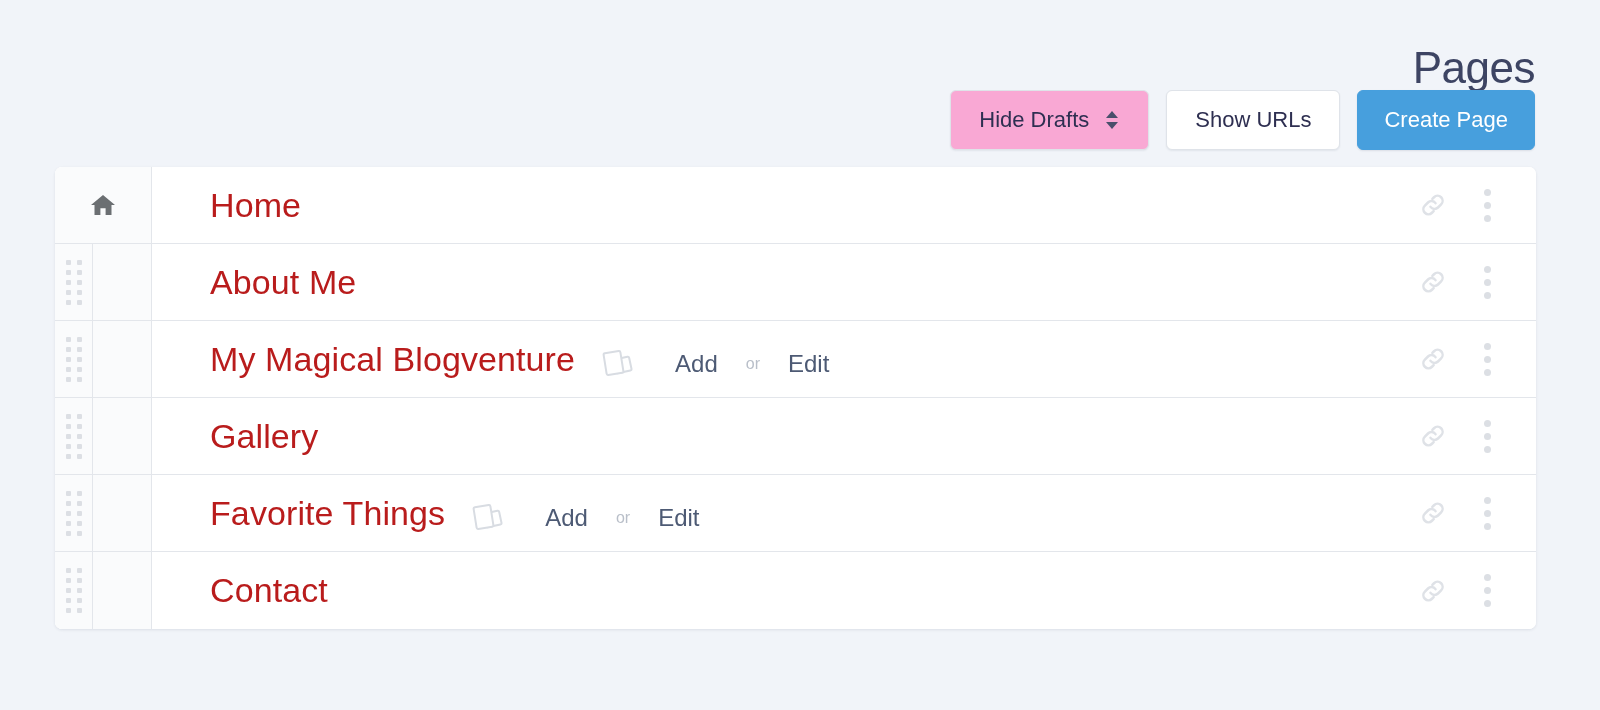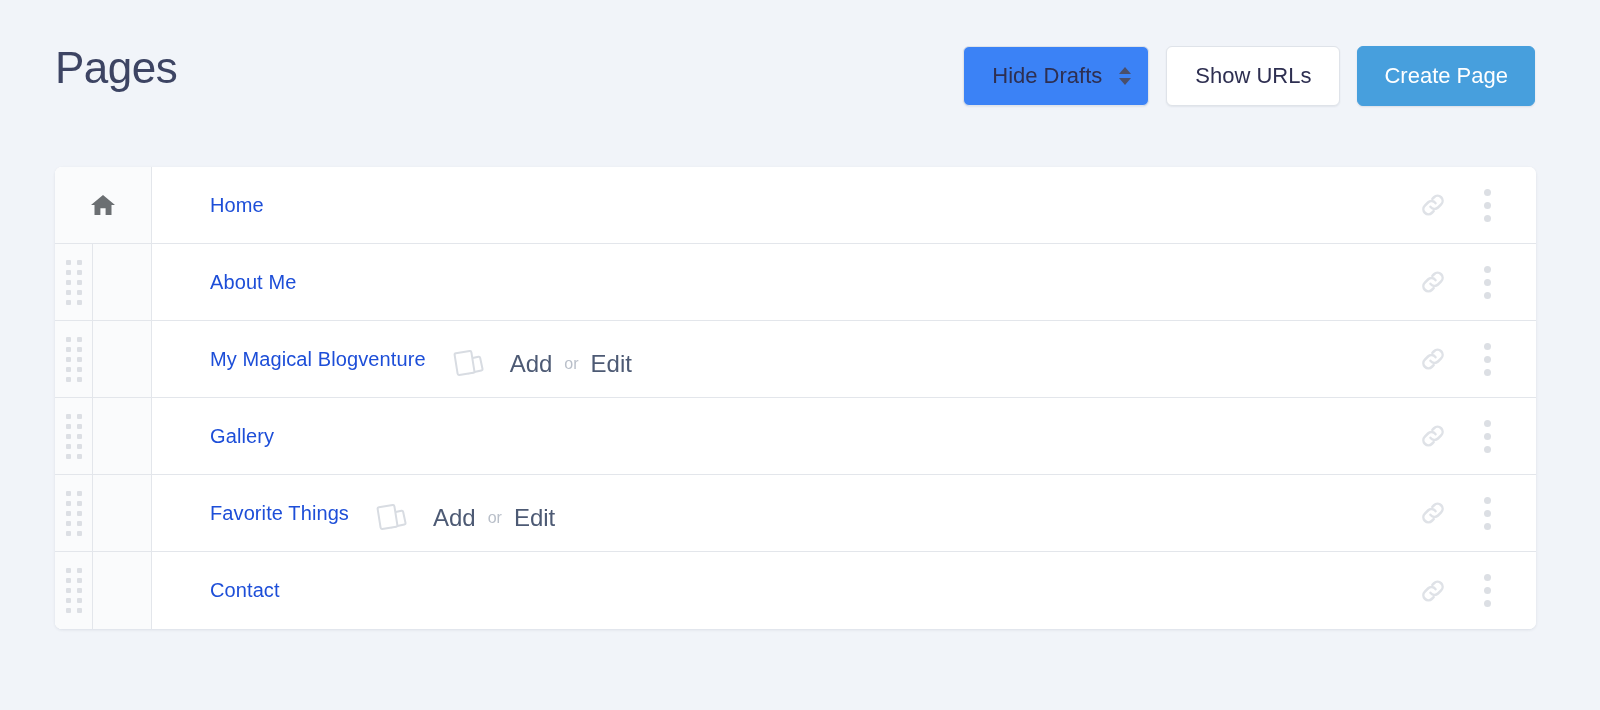--- a/index.html
+++ b/index.html
@@ -20,22 +20,23 @@
   }
 
   
   .header {
     position: absolute;
     left: 55px;
     top: 46px;
     width: 1480px;
     height: 80px;
     display: flex;
-    align-items: flex-start;
+    align-items: flex-end;
     justify-content: space-between;
+    flex-direction: column;
   }
 
   .page-title {
     font-size: 44px;
     font-weight: 400;
     color: #3d4463;
     letter-spacing: -0.5px;
     line-height: 1;
   }
 
@@ -51,24 +52,24 @@
     font-size: 22px;
     font-family: "Liberation Sans", sans-serif;
     display: inline-flex;
     align-items: center;
     justify-content: center;
     cursor: pointer;
     white-space: nowrap;
   }
 
   .btn-select {
-    background: #3b82f6;
+    background: #f9a8d4;
     border: 1px solid #dfe3e9;
     color: #2e2f51;
-    padding: 0 16px 0 28px;
+    padding: 0 29px 0 28px;
     box-shadow: 0 1px 2px rgba(20,30,60,0.07);
     gap: 16px;
   }
 
   .stepper {
     display: inline-flex;
     flex-direction: column;
     align-items: center;
     justify-content: center;
     gap: 4px;
@@ -167,31 +168,31 @@
 
   .cell-main {
     flex: 1 1 auto;
     display: flex;
     align-items: center;
     padding-left: 58px;
     min-width: 0;
   }
 
   .page-name {
-    font-size: 20px;
-    color: #1d4ed8;
+    font-size: 34px;
+    color: #b91c1c;
     font-weight: 400;
     letter-spacing: 0.1px;
     white-space: nowrap;
   }
 
   .blog-actions {
     display: flex;
     align-items: center;
-    gap: 0;
+    gap: 16px;
     margin-left: 26px;
     white-space: nowrap;
     margin-top: 10px;
   }
   .blog-actions .pages-icon { margin-right: 24px; display:flex; align-items:center;}
   .link {
     font-size: 24px;
     color: #4d5a74;
     text-decoration: none;
     cursor: pointer;

